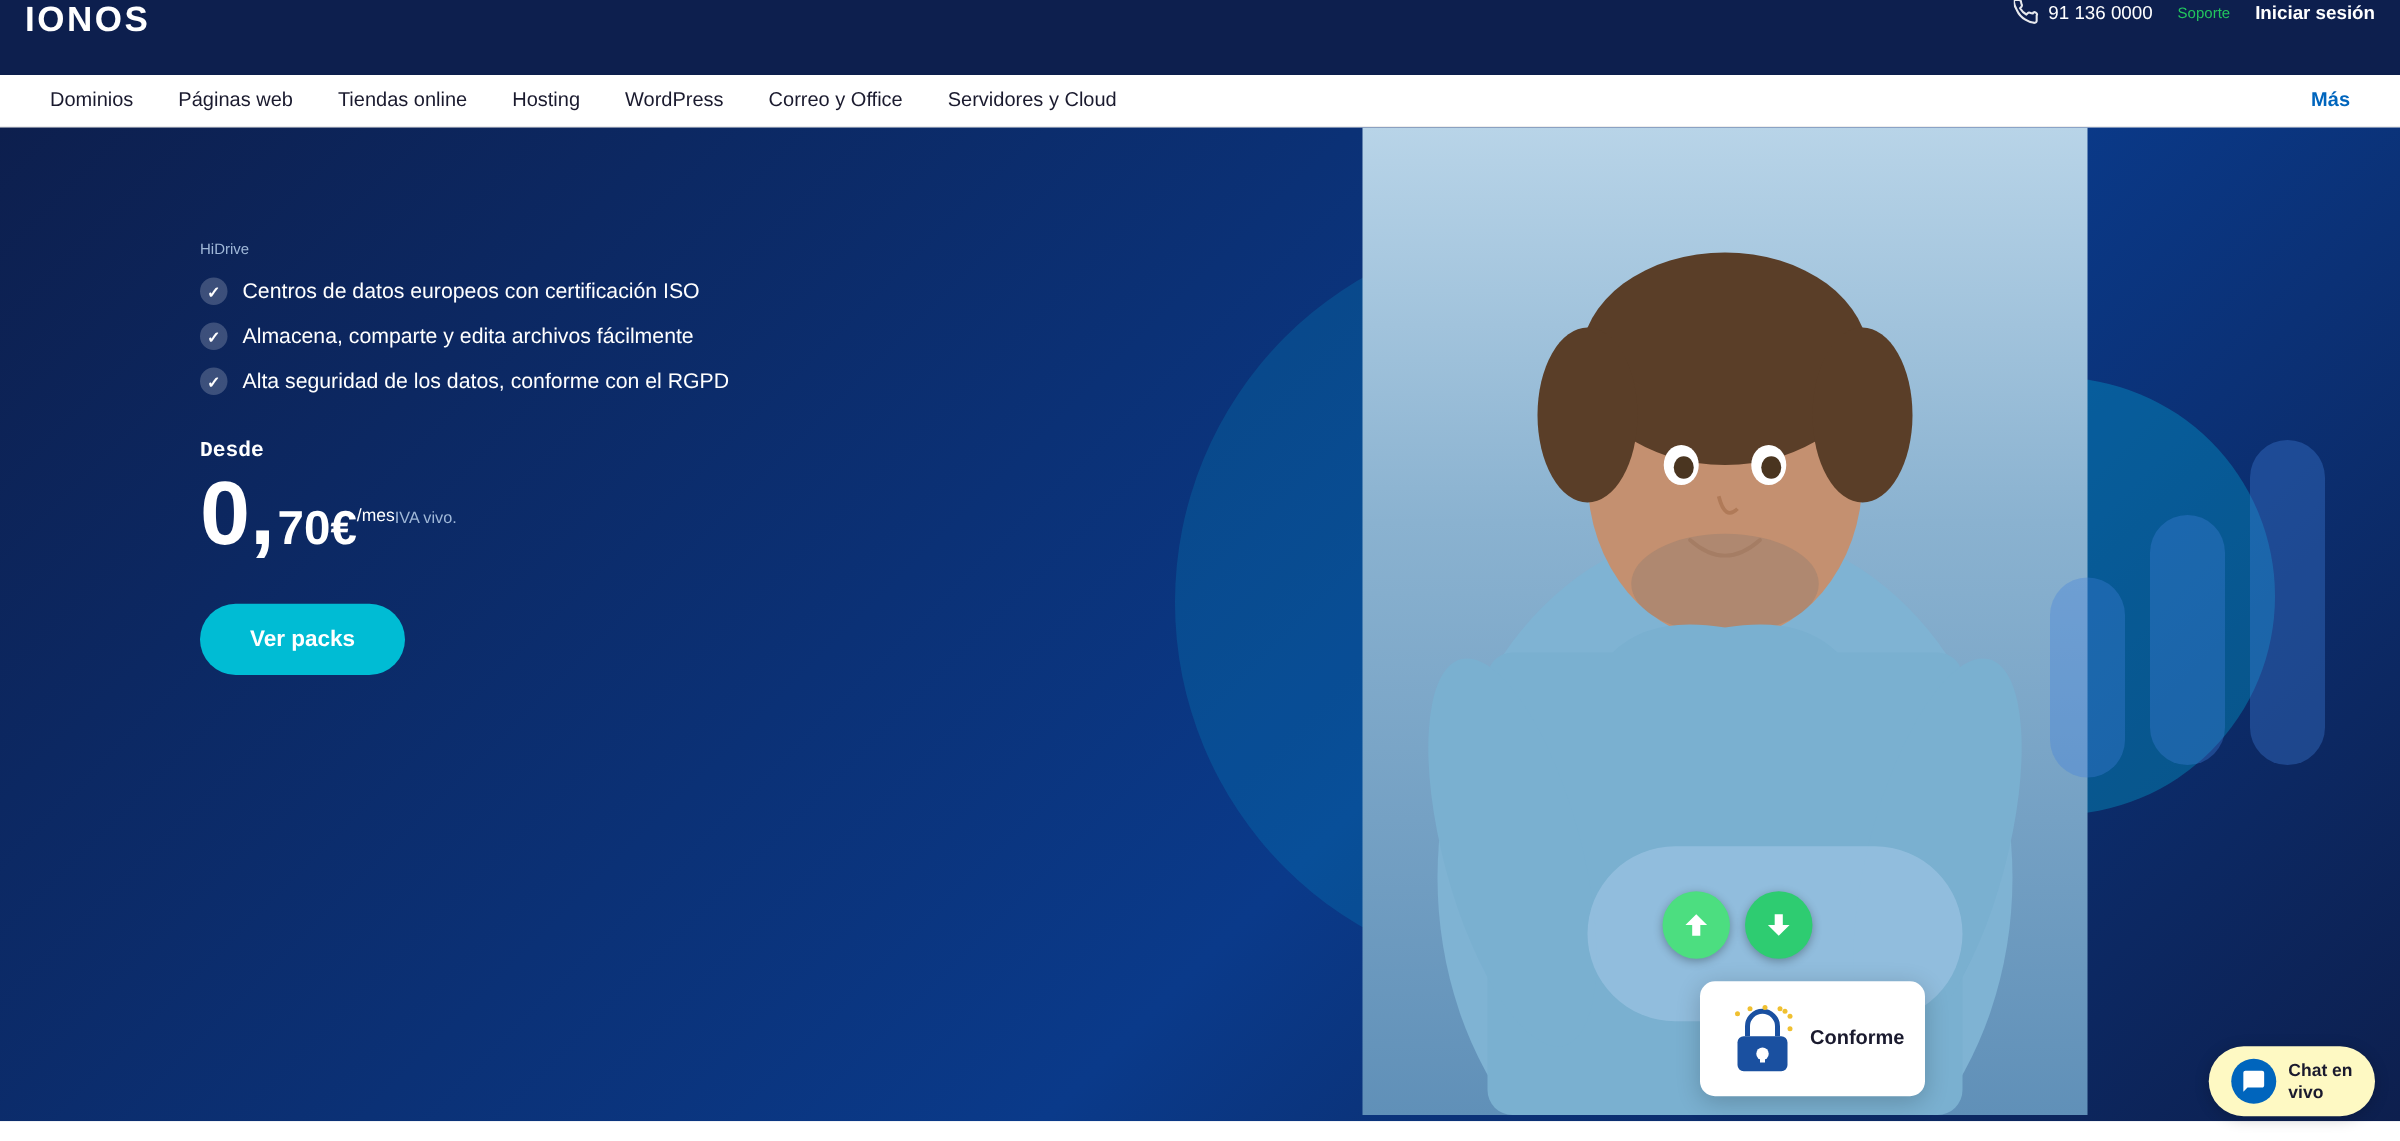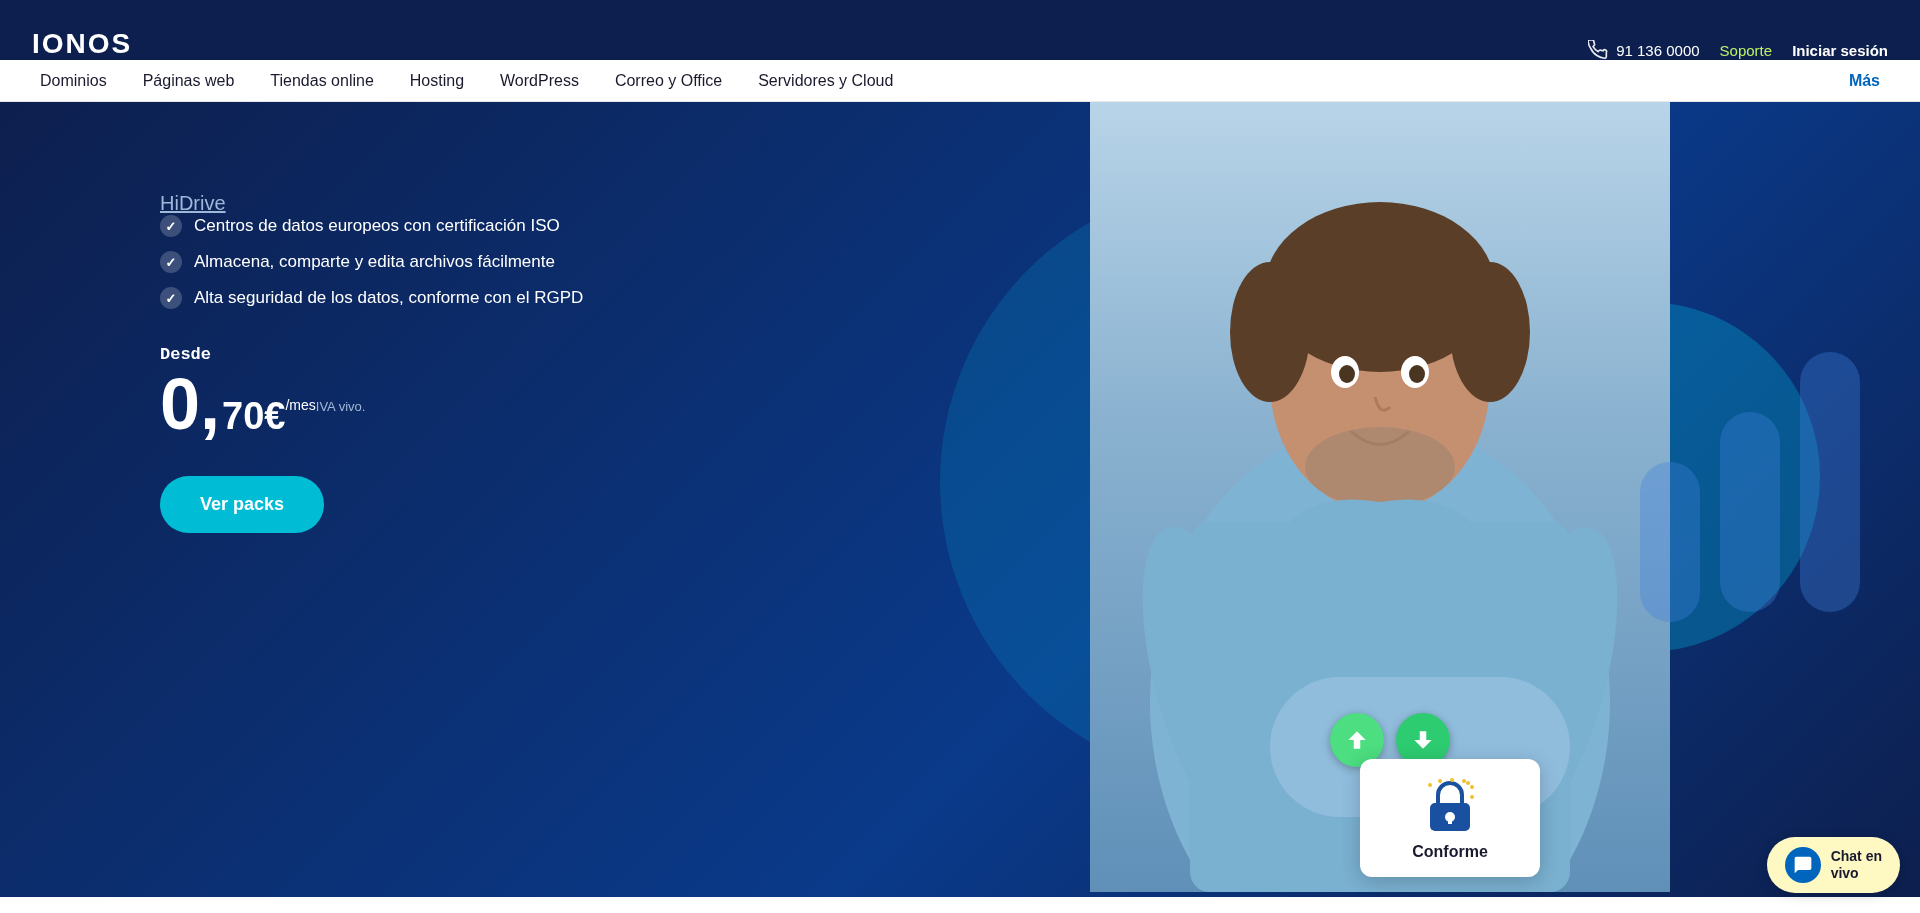--- a/index.html
+++ b/index.html
@@ -3,23 +3,23 @@
   <meta charset="utf-8">
   <style>
     * { margin: 0; padding: 0; box-sizing: border-box; }
     body { font-family: 'Arial', sans-serif; overflow-x: hidden; }
 
     
     .top-bar {
       background-color: #0d1f4e;
       height: 60px;
       display: flex;
-      align-items: flex-end;
+      align-items: flex-start;
       justify-content: space-between;
-      padding: 0 32px;
+      padding: 0 20px;
     }
     .logo {
       color: white;
       font-size: 28px;
       font-weight: 900;
       letter-spacing: 2px;
     }
     .top-right {
       display: flex;
       align-items: center;
@@ -36,23 +36,23 @@
     .phone-icon {
       width: 20px;
       height: 20px;
       opacity: 0.9;
     }
     .phone-number {
       color: white;
       font-size: 15px;
     }
     .soporte-link {
-      color: #bef264;
+      color: #22c55e;
       text-decoration: none;
-      font-size: 15px;
+      font-size: 12px;
     }
     .iniciar-sesion {
       color: white;
       font-weight: bold;
       font-size: 15px;
       text-decoration: none;
       cursor: pointer;
     }
 
     
@@ -166,21 +166,20 @@
 
     
     .rgpd-card {
       position: absolute;
       bottom: 20px;
       right: 380px;
       background: white;
       border-radius: 12px;
       padding: 16px 20px;
       display: flex;
-      flex-direction: column;
       align-items: center;
       gap: 8px;
       box-shadow: 0 4px 20px rgba(0,0,0,0.2);
       z-index: 10;
       width: 180px;
     }
     .rgpd-card-text {
       font-size: 16px;
       font-weight: bold;
       color: #1a1a2e;
@@ -230,22 +229,22 @@
 
     
     .hero-content {
       position: relative;
       z-index: 20;
       max-width: 680px;
       padding-top: 30px;
     }
     .hero-subtitle {
       color: #a0b8d8;
-      font-size: 20px;
-      text-decoration: underline;
+      font-size: 12px;
+      margin-bottom: 16px;
     }
     .hero-title {
       color: white;
       font-size: 62px;
       font-weight: 800;
       line-height: 1.1;
       margin-bottom: 36px;
     }
     .hero-features {
       list-style: none;

